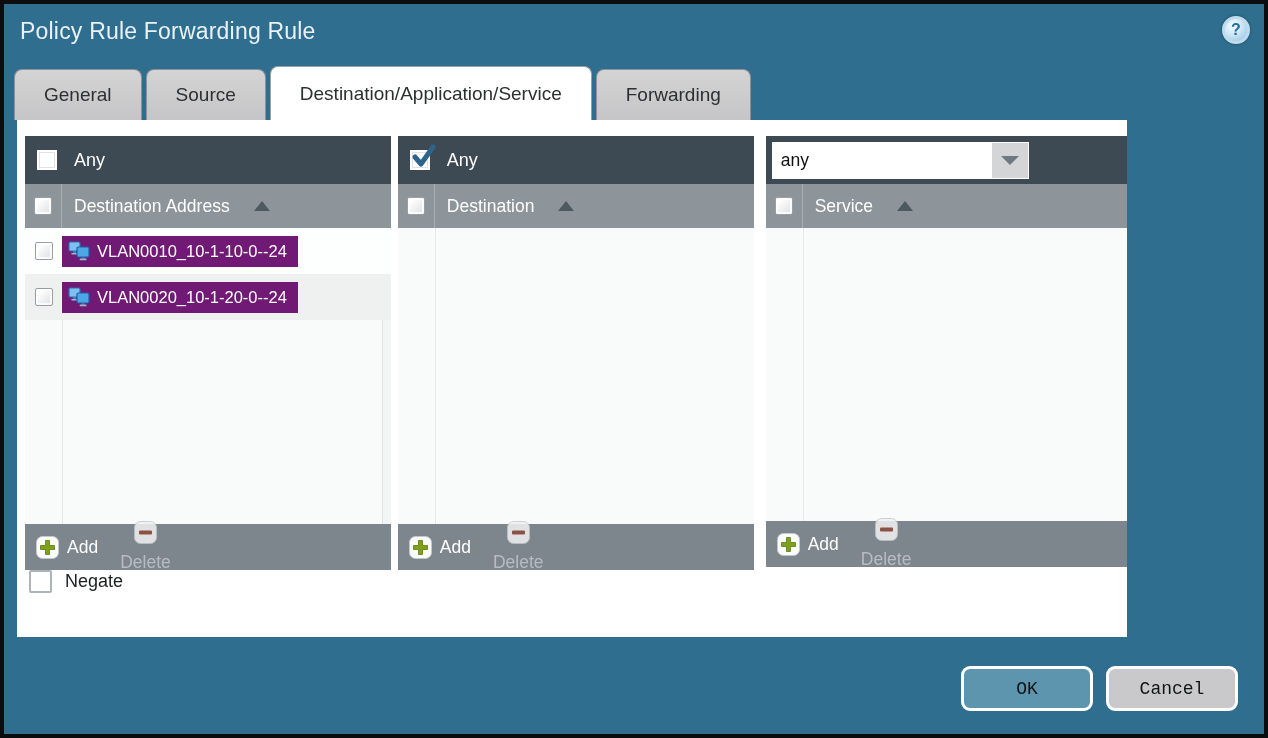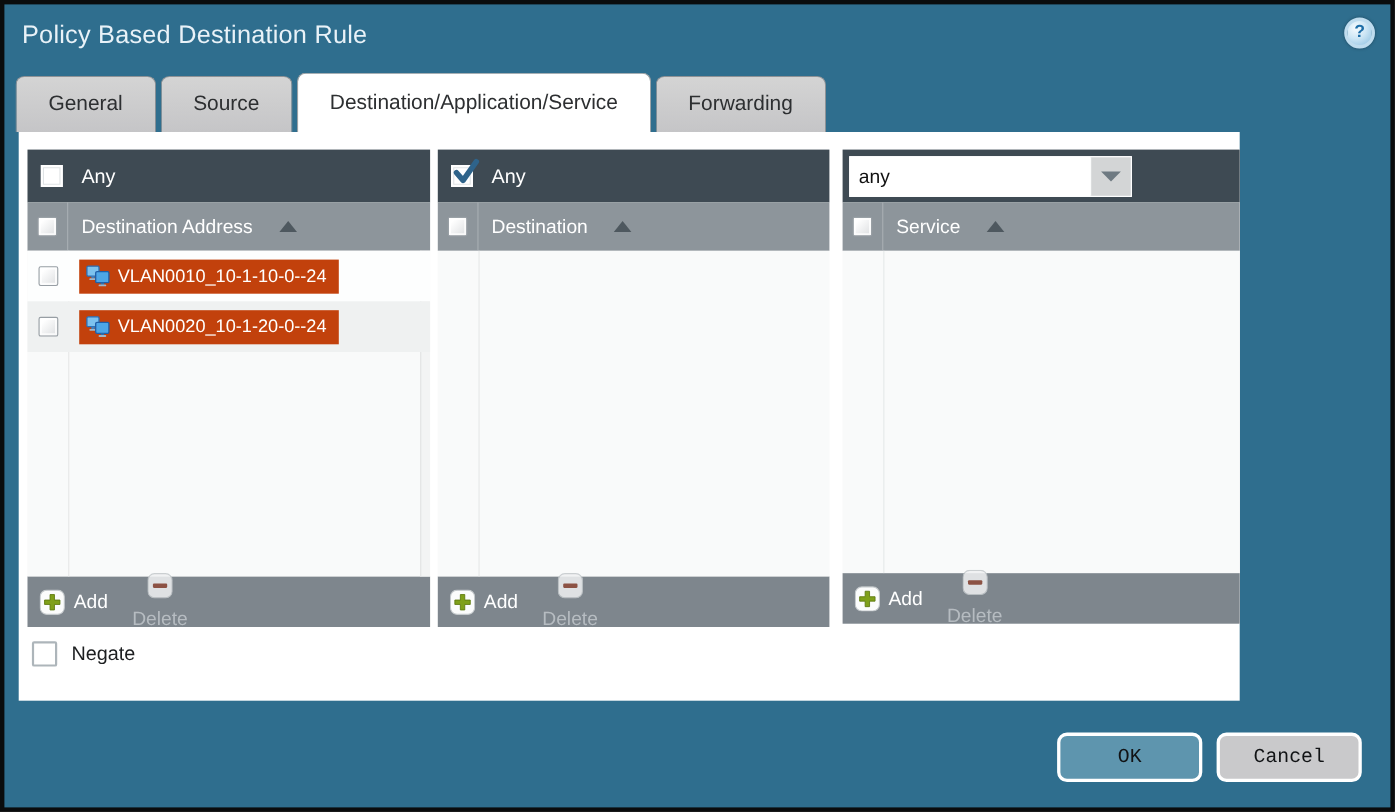--- a/index.html
+++ b/index.html
@@ -111,23 +111,23 @@
     width: 8px; background: #f3f4f4; border-left: 1px solid #e2e3e3;
   }
 
   .grid-row { height: 46px; display: flex; align-items: center; position: relative; z-index: 1; }
   .grid-row.odd  { background: #fdfefe; }
   .grid-row.even { background: #eff1f1; }
   .grid-row .cb-cell { border-right: none; }
 
   .addr-chip {
     display: inline-flex; align-items: center; gap: 7px;
-    background: #c2410c; color: #ffffff;
+    background: #701a75; color: #ffffff;
     font-size: 16.5px;
-    padding: 4px 11px 4px 6px; margin-left: 10px;
+    padding: 4px 11px 4px 6px; 
     height: 31px; cursor: pointer;
   }
 
   .panel-footer {
     height: 46px; flex: 0 0 46px;
     background: #7e868d;
     display: flex; align-items: center;
     padding-left: 11px; gap: 22px;
   }
   .btn-add, .btn-delete {
@@ -153,21 +153,21 @@
     border: 1px solid #979ea4; border-radius: 2px;
     box-shadow: inset 0 0 0 2px rgba(255,255,255,0.8);
     cursor: pointer;
   }
   .cb-negate {
     width: 23px; height: 23px; background: #ffffff;
     border: 2px solid #adb5ba; border-radius: 2px;
     cursor: pointer;
   }
   .negate-row {
-    margin-top: 13px; margin-left: 4px;
+    margin-left: 4px;
     display: flex; align-items: center; gap: 13px;
   }
   .negate-label { font-size: 18px; color: #1c1e20; }
 
   
   .svc .any-header { padding-left: 6px; gap: 0; }
   .combo {
     display: flex; border: 1px solid #ffffff; background: #fff;
   }
   .combo-input {
@@ -204,21 +204,21 @@
   }
   .dlg-btn.ok { background: #5e95ae; }
   .dlg-btn.cancel { background: #c9c9cb; }
 </style>
 </head>
 <body>
 
 <div class="screen">
   <div class="dialog">
 
-    <div class="title">Policy Based Destination Rule</div>
+    <div class="title">Policy Rule Forwarding Rule</div>
     <div class="help-icon">?</div>
 
     <div class="tabs">
       <div class="tab">General</div>
       <div class="tab">Source</div>
       <div class="tab active">Destination/Application/Service</div>
       <div class="tab">Forwarding</div>
     </div>
 
     <div class="content">

